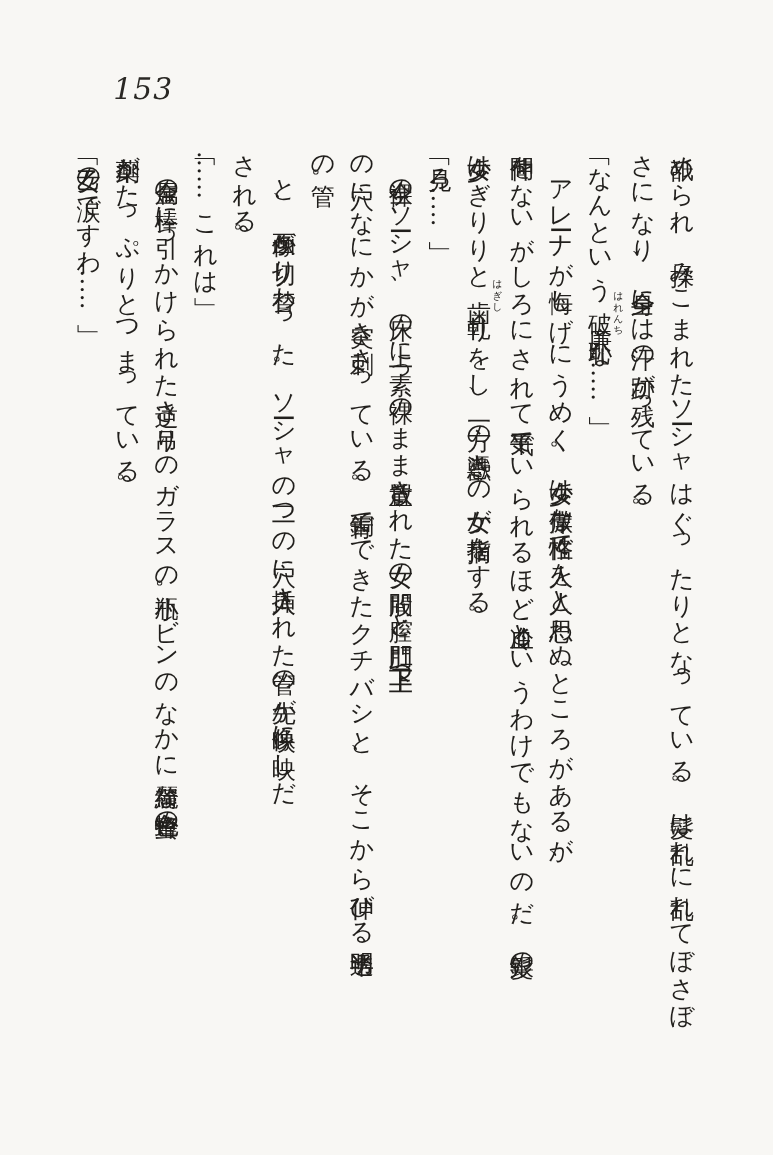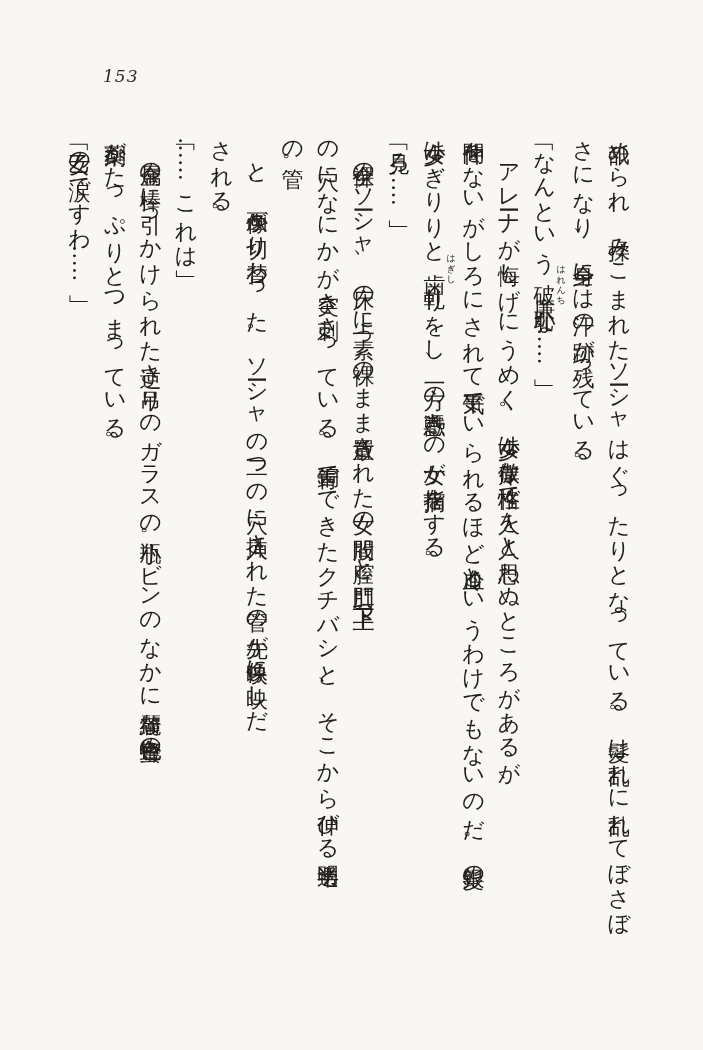--- a/index.html
+++ b/index.html
@@ -13,21 +13,21 @@
   }
   .page {
     position: relative;
     width: 703px; height: 1050px;
     background: var(--paper);
     overflow: hidden;
   }
   .page-number {
     position: absolute;
     left: 103px; top: 66px;
-    font-size: 17px;
+    font-size: 27px;
     font-style: italic;
     color: #2a2824;
     letter-spacing: 1px;
   }
   .text-block {
     position: absolute;
     top: 126px; right: 66px;
     width: 569px; height: 842px;
     writing-mode: vertical-rl;
     text-orientation: mixed;

